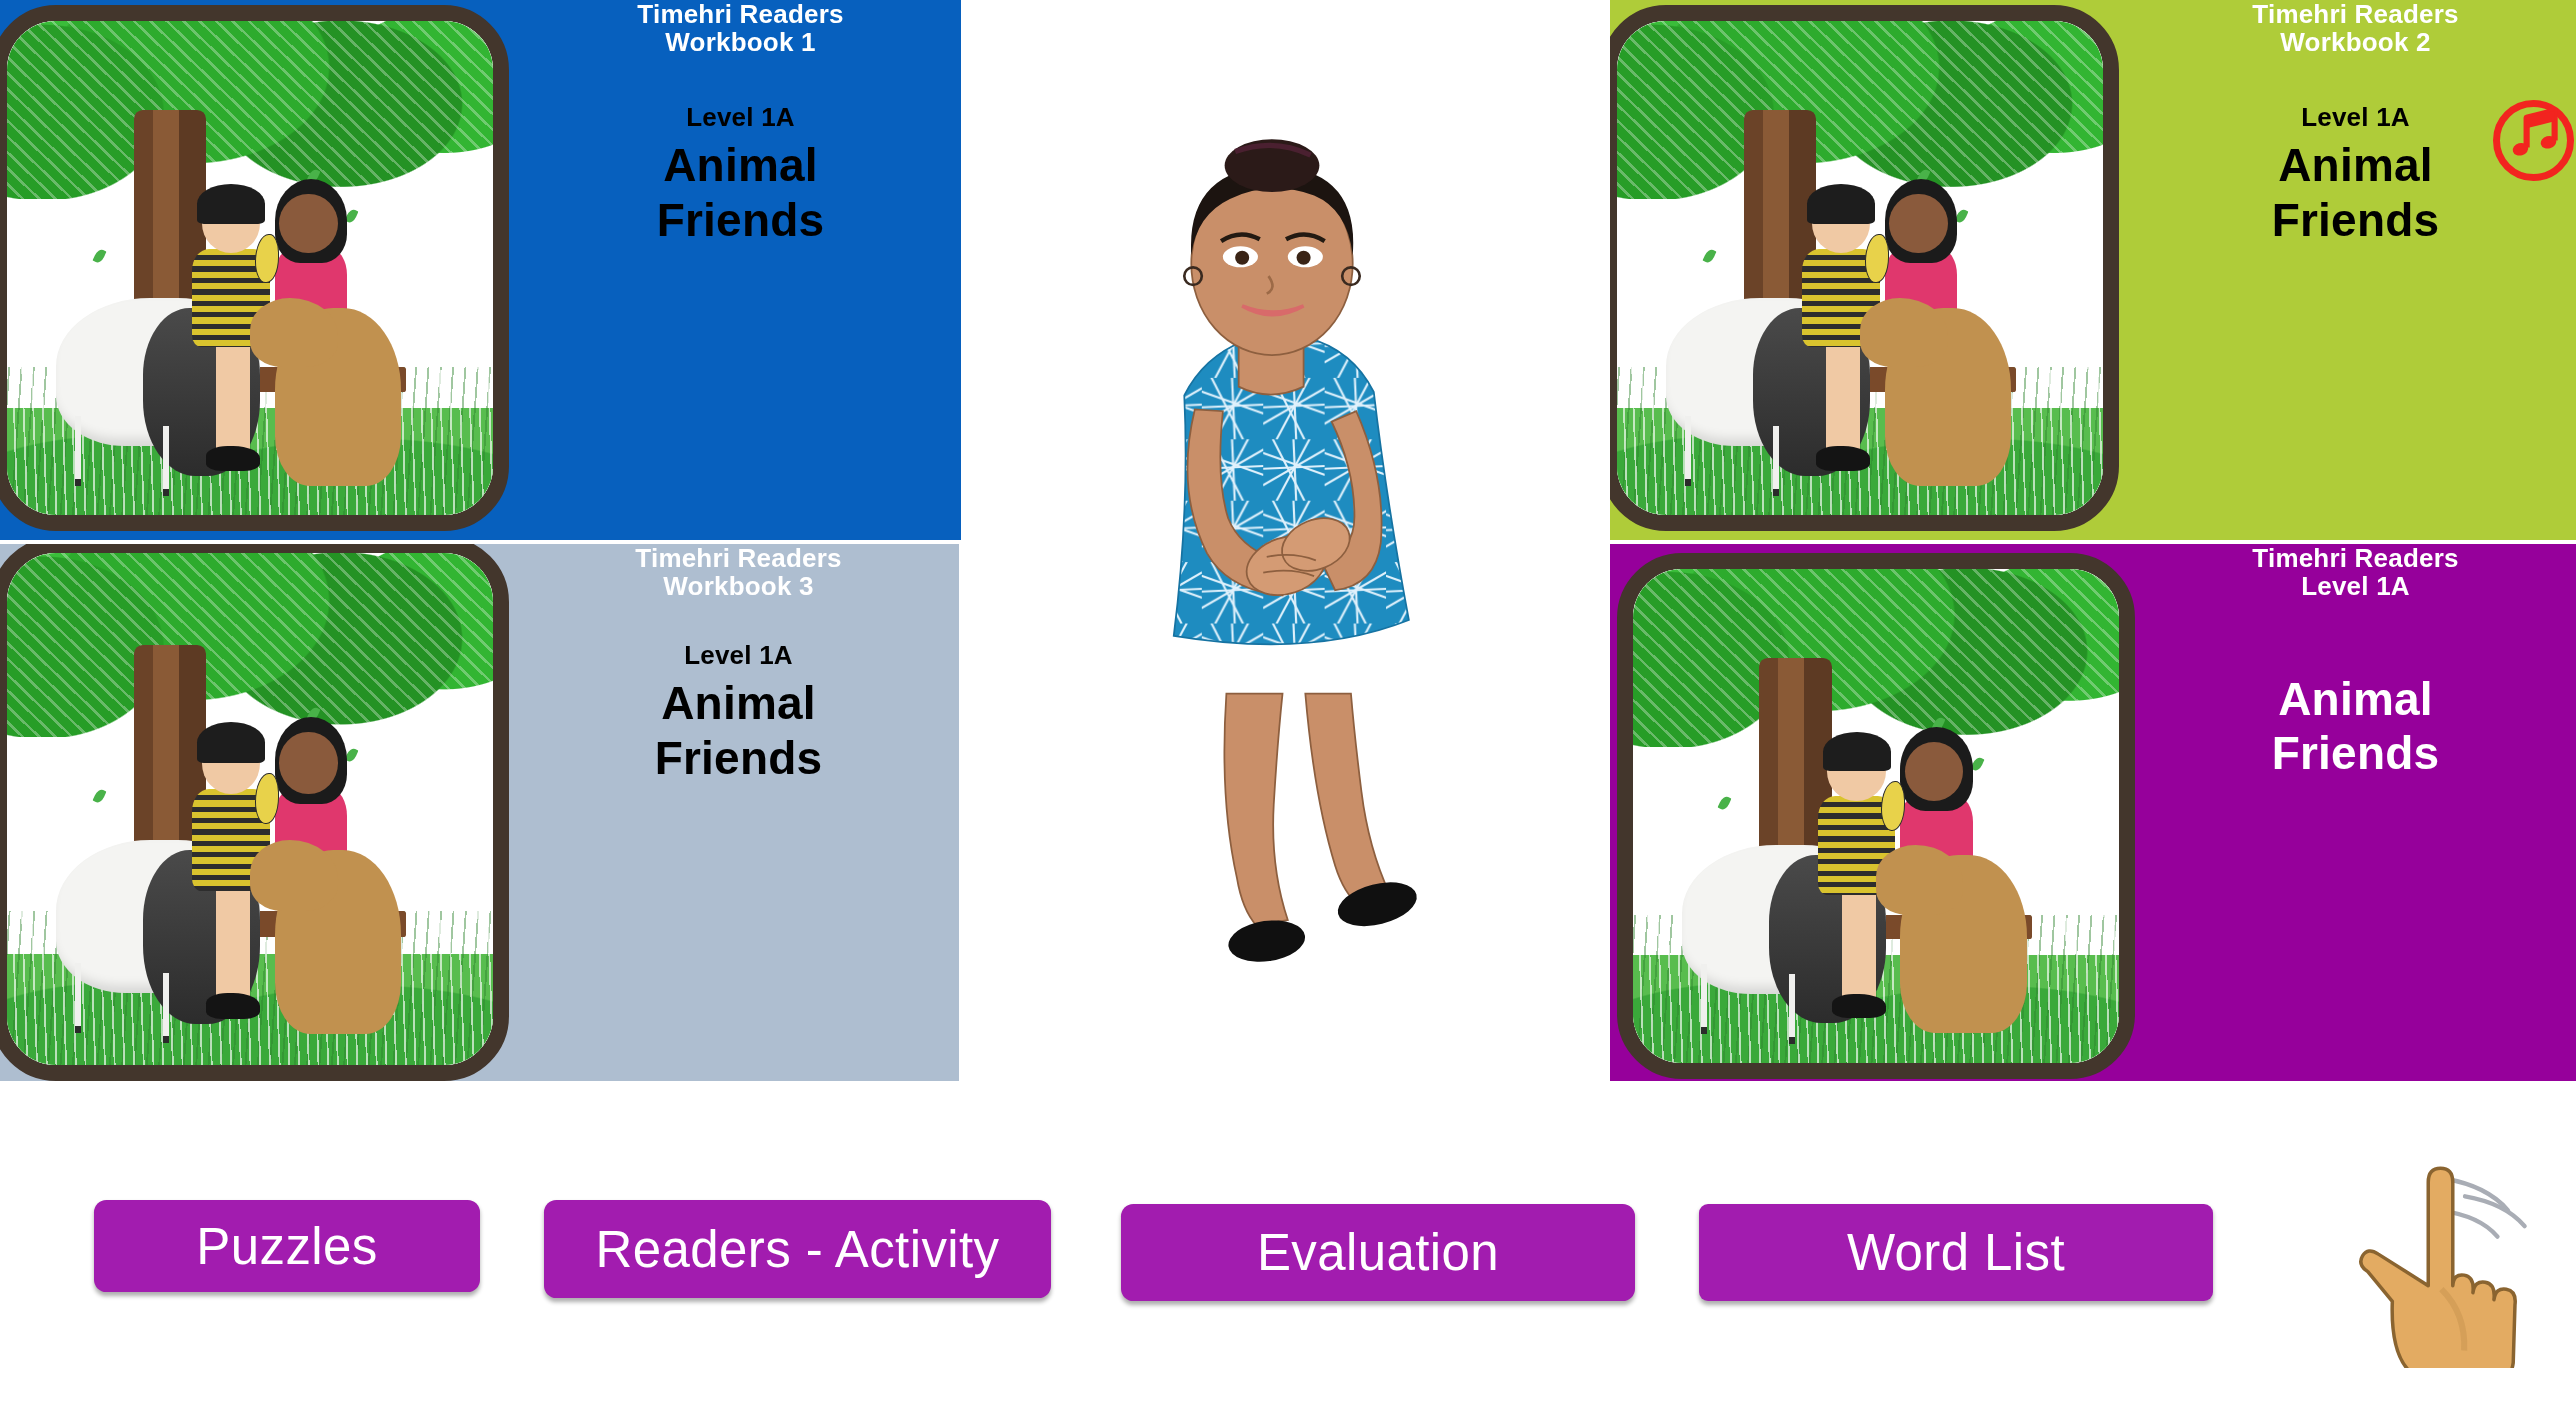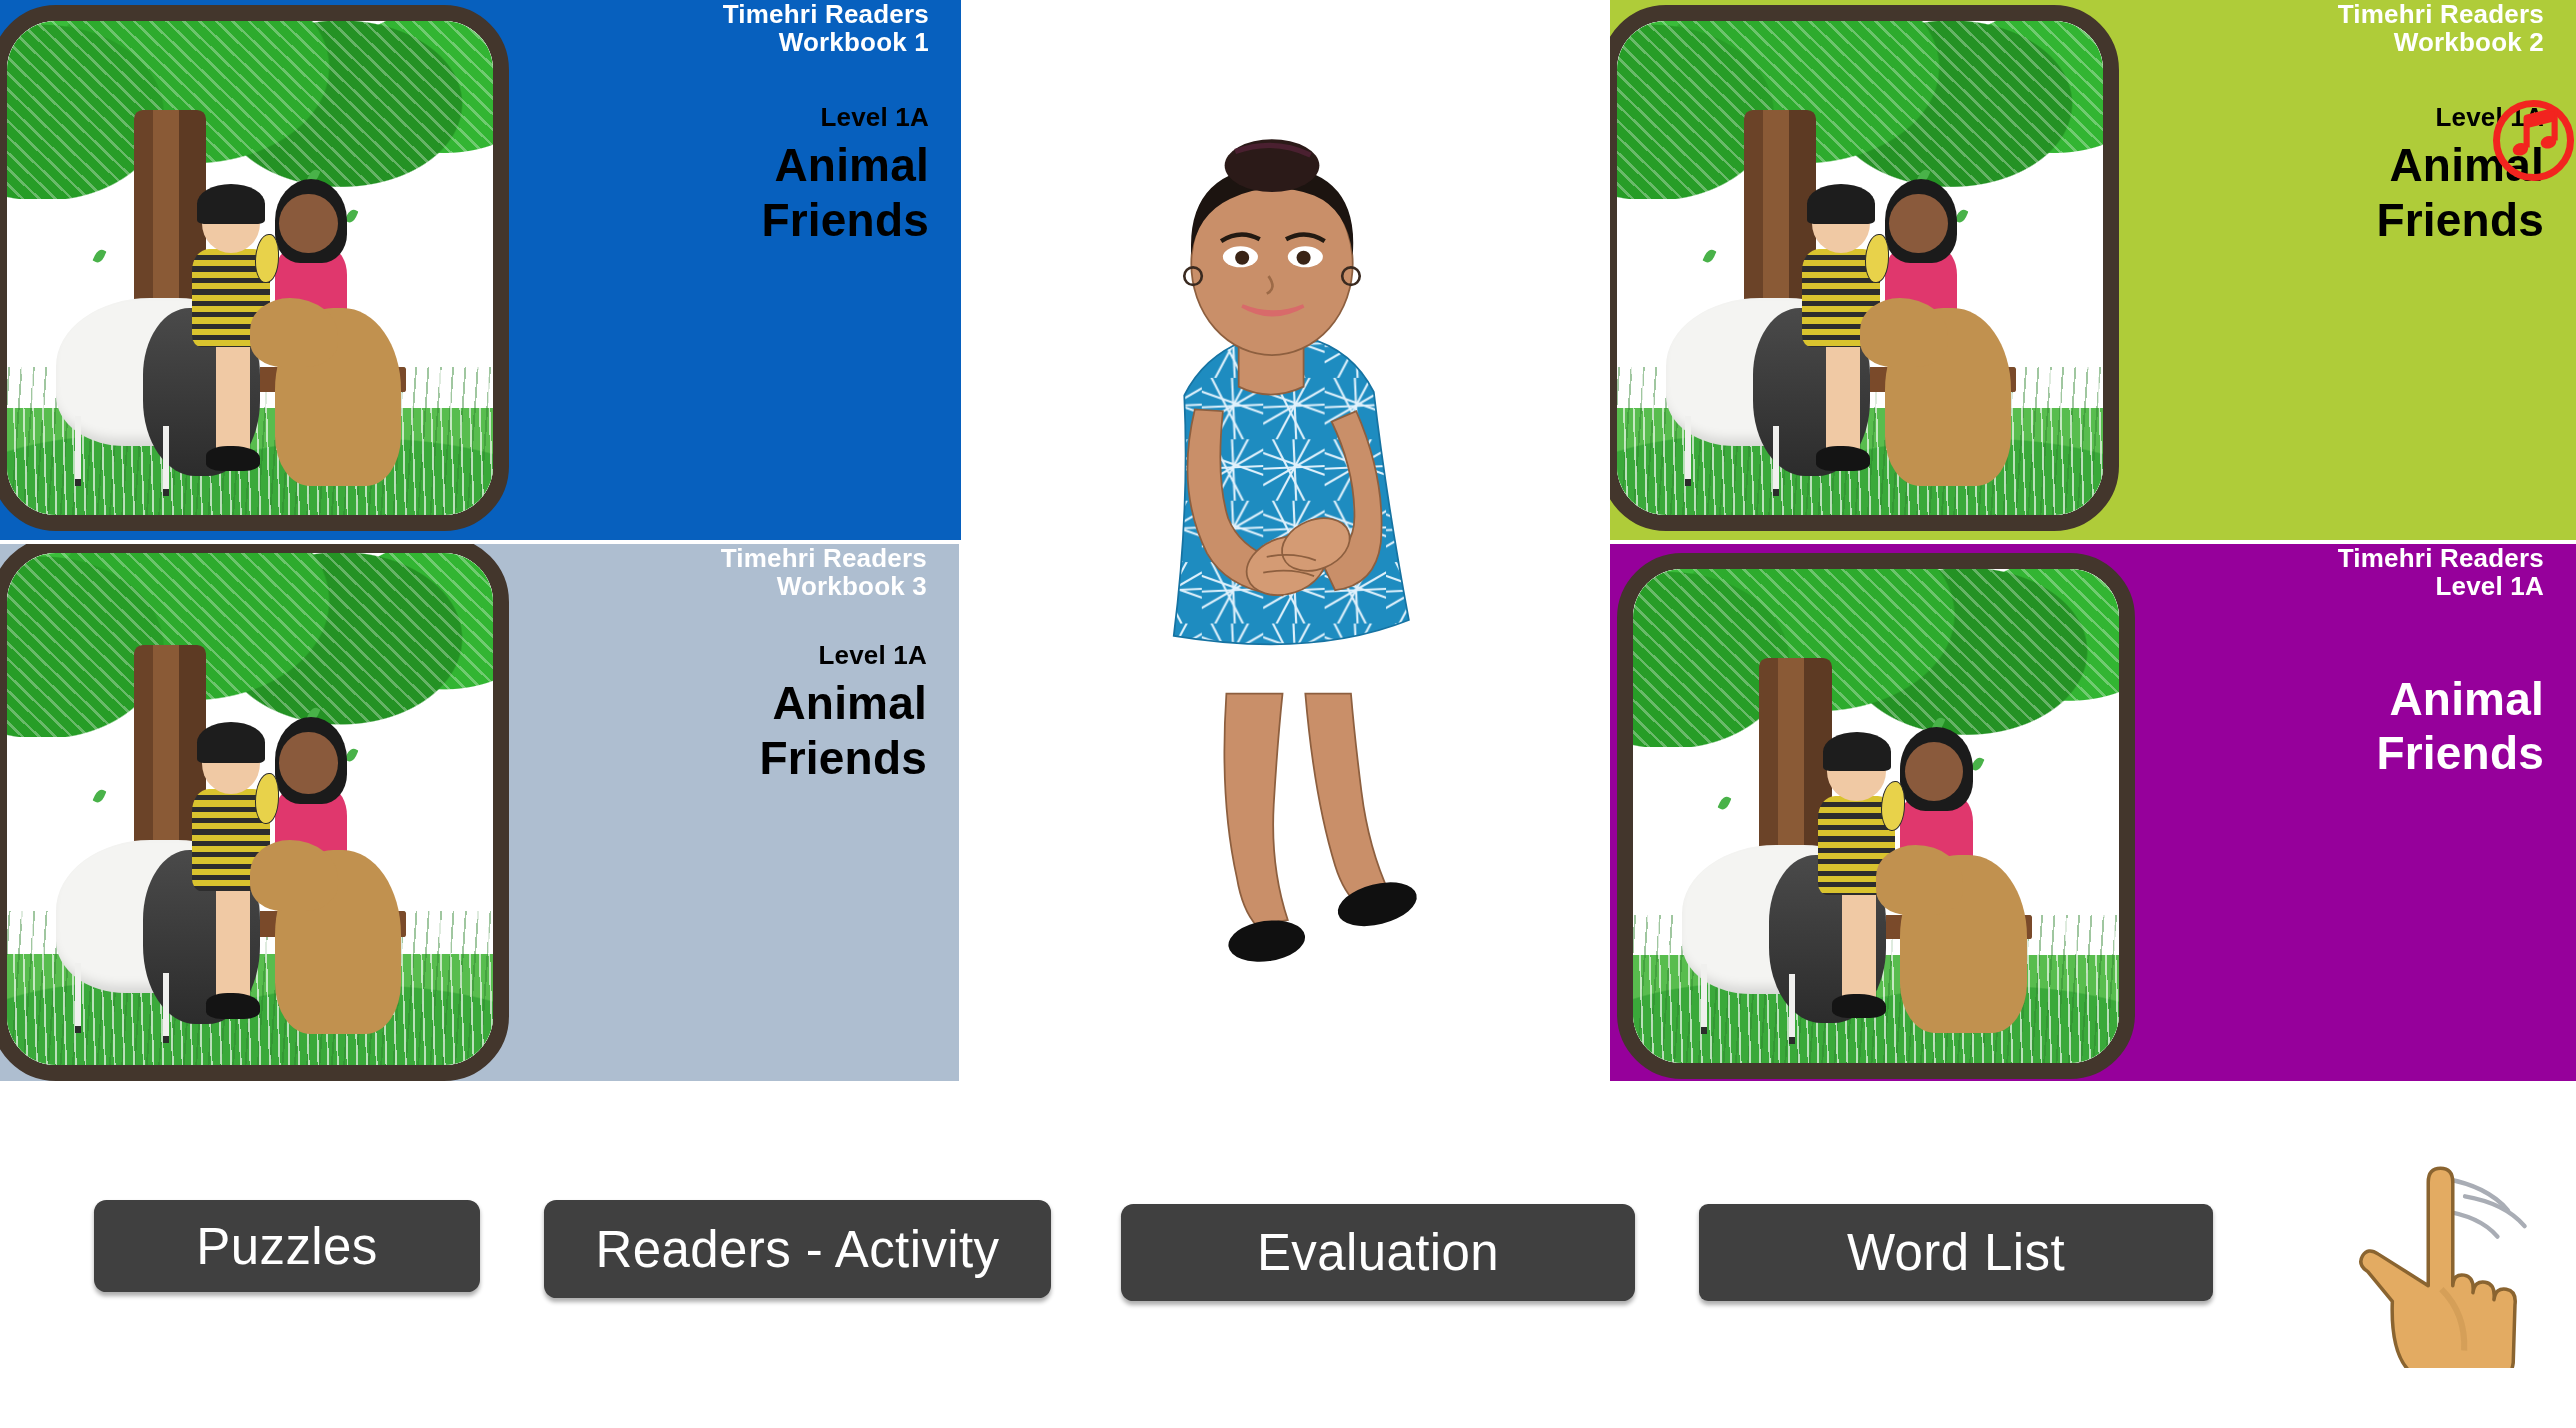--- a/index.html
+++ b/index.html
@@ -107,21 +107,21 @@
   .ill .boy-shoe{position:absolute;left:41%;top:86%;width:11%;height:5%;background:#141414;border-radius:40% 50% 30% 30%;}
   .ill .girl-head{position:absolute;left:56%;top:35%;width:12%;height:12%;background:#8a5a3c;border-radius:50%;}
   .ill .girl-hair{position:absolute;left:55%;top:32%;width:15%;height:17%;background:#1b1b1b;border-radius:50% 50% 35% 35%;}
   .ill .girl-body{position:absolute;left:55%;top:46%;width:15%;height:24%;background:#e0376d;border-radius:22% 22% 16% 16%;}
   .ill .girl-leg{position:absolute;left:60%;top:68%;width:6%;height:20%;background:#8a5a3c;}
   .ill .bird{position:absolute;left:51%;top:43%;width:5%;height:10%;background:#e8d24a;border-radius:60% 40% 55% 45%;border:1.8px solid #2a2a2a;box-sizing:border-box;}
 
   
   .card-text{
     position:absolute;right:32px;top:0;width:377px;height:100%;
-    text-align:right;
+    text-align:center;
   }
   .lbl-series{
     font-weight:bold;font-size:26px;line-height:1.08;color:#ffffff;
     letter-spacing:0.2px;white-space:pre-line;
   }
   .lbl-level{
     font-weight:bold;font-size:26px;color:#000000;letter-spacing:0.2px;
   }
   .lbl-title{
     font-weight:bold;font-size:46px;line-height:1.18;color:#000000;
@@ -154,21 +154,21 @@
     position:absolute;left:2509px;top:109px;width:51px;height:56px;z-index:41;
   }
 
   
   .avatar{position:absolute;left:1079px;top:132px;width:386px;height:869px;}
 
   
   .toolbar{position:absolute;left:0;top:1141px;width:2576px;height:228px;}
   .btn{
     position:absolute;
-    background:#404040;
+    background:#a21caf;
     color:#ffffff;
     border:none;
     border-radius:12.3px;
     font-family:"Liberation Sans","DejaVu Sans",sans-serif;
     font-size:51px;
     letter-spacing:0.4px;
     box-shadow:0 3.5px 4.4px rgba(0,0,0,.32);
     display:flex;align-items:center;justify-content:center;
     cursor:pointer;
     padding:0;

